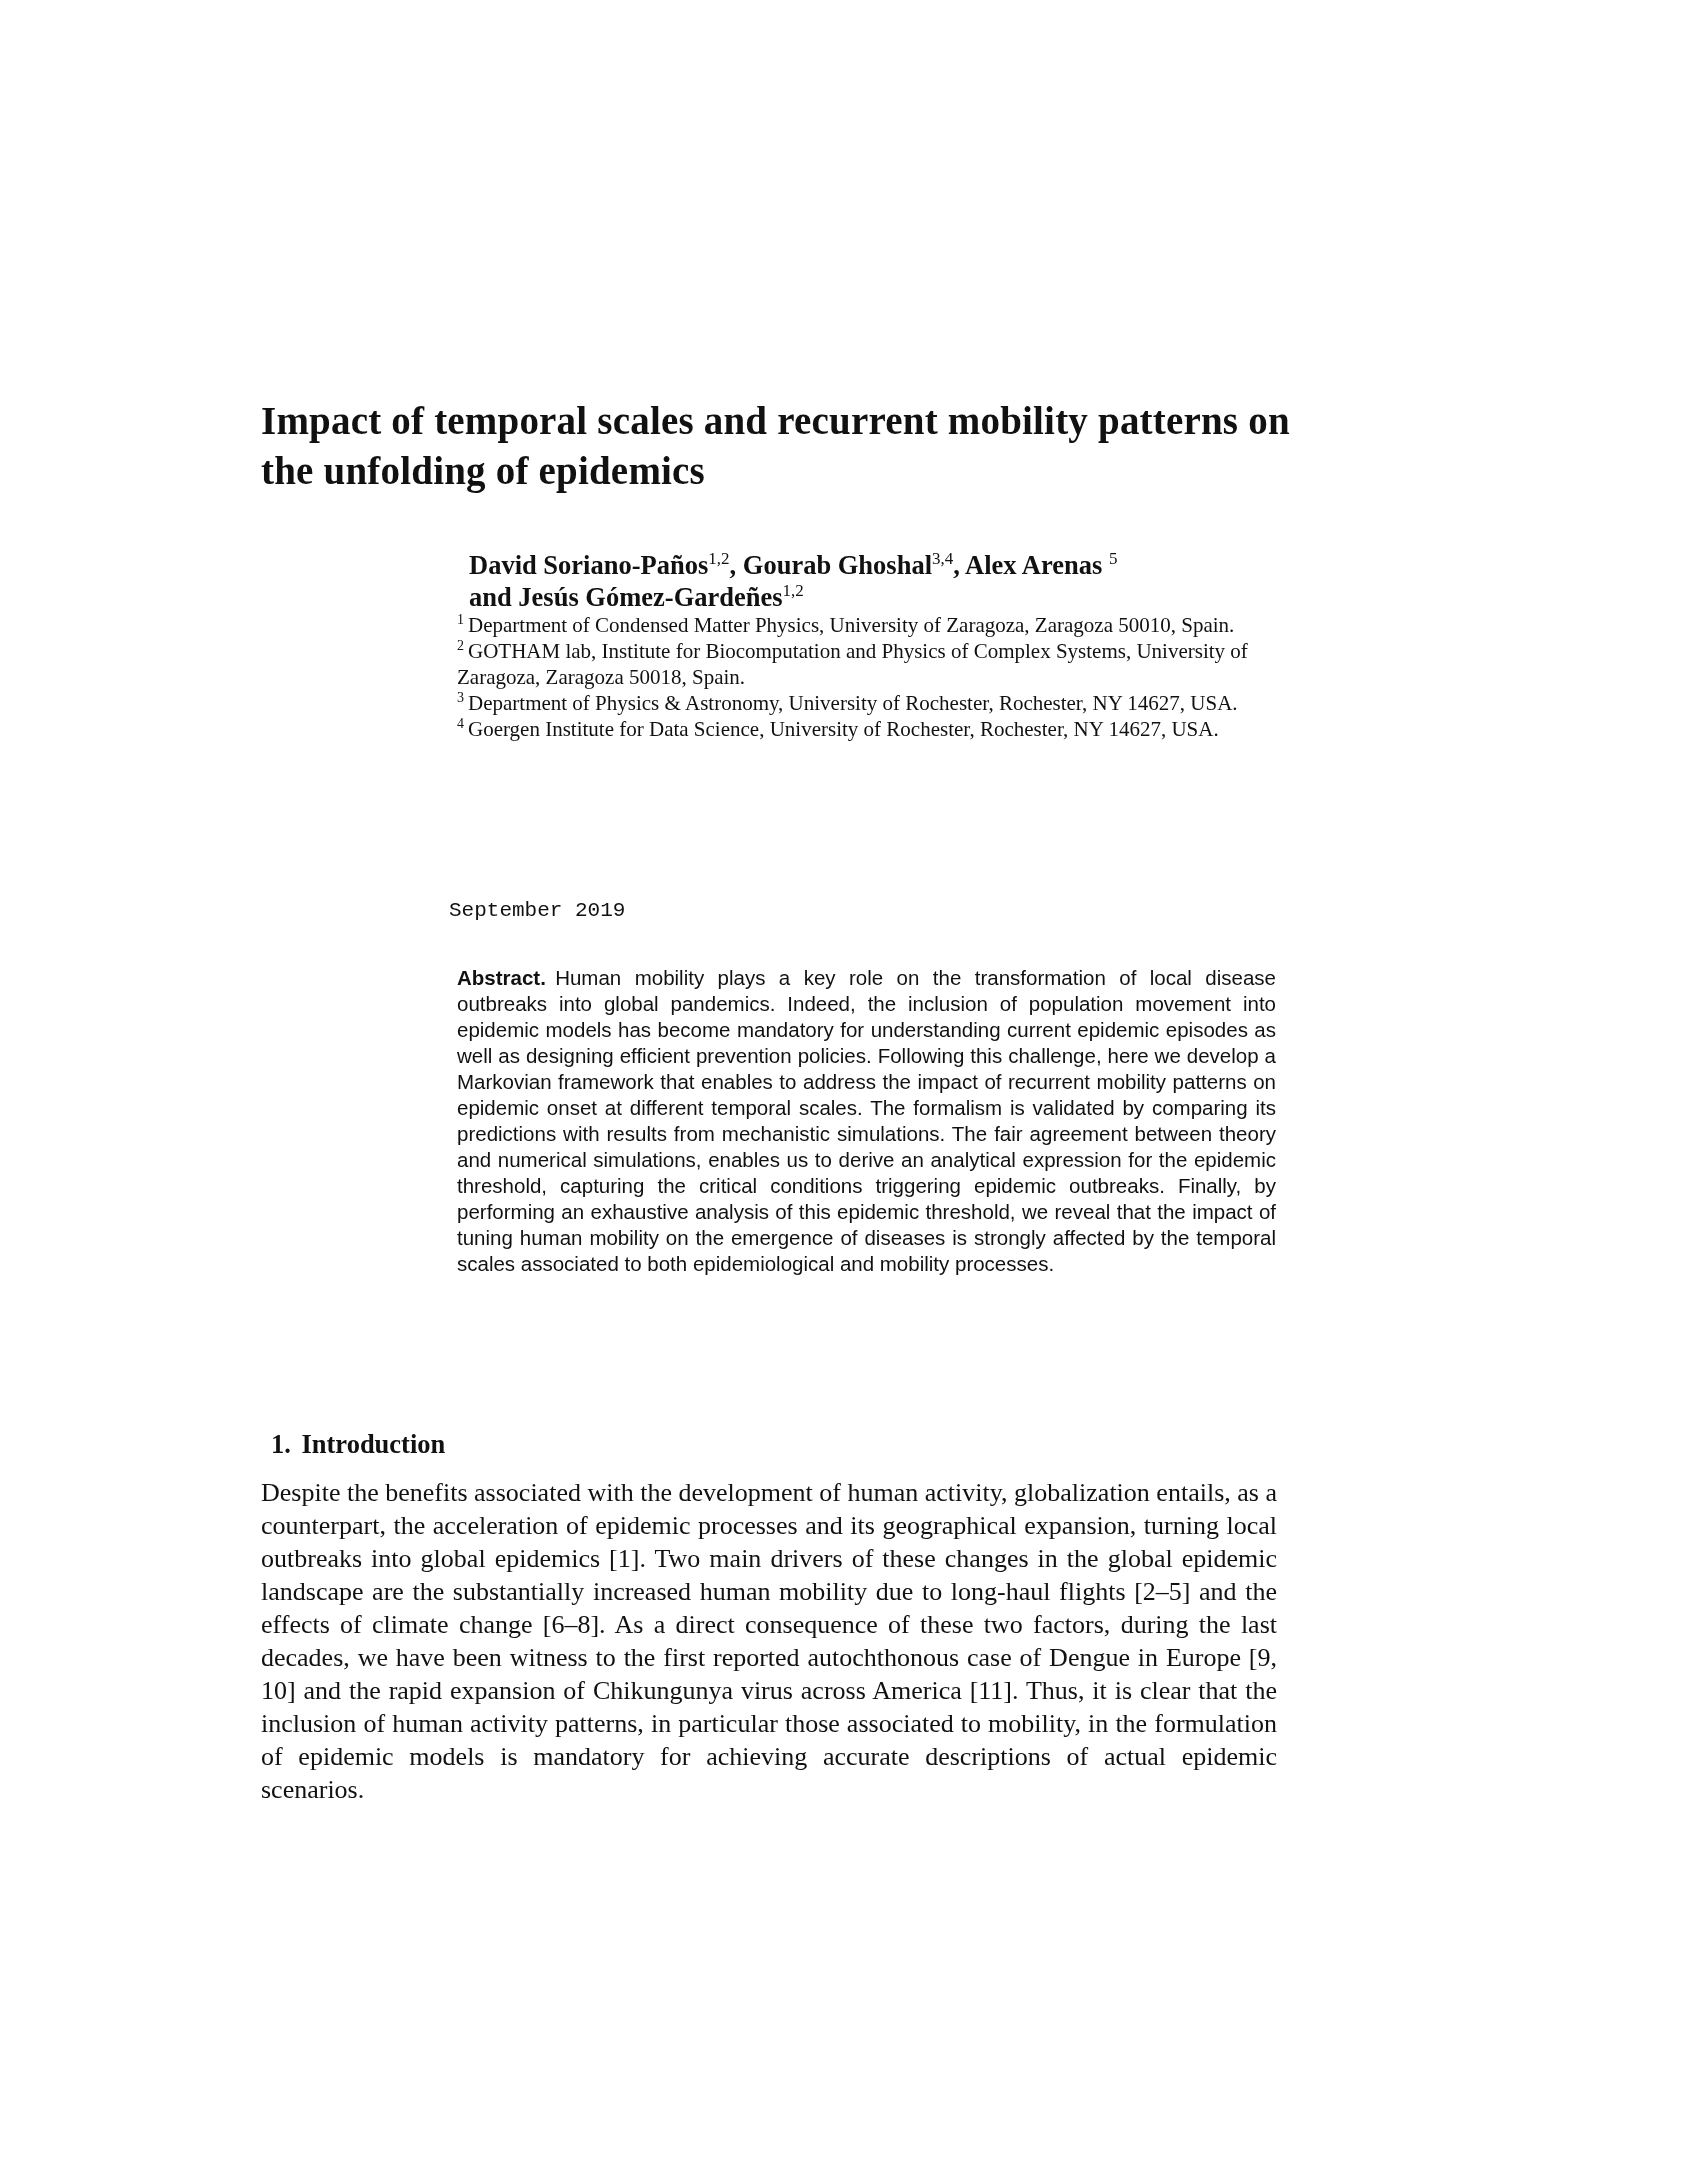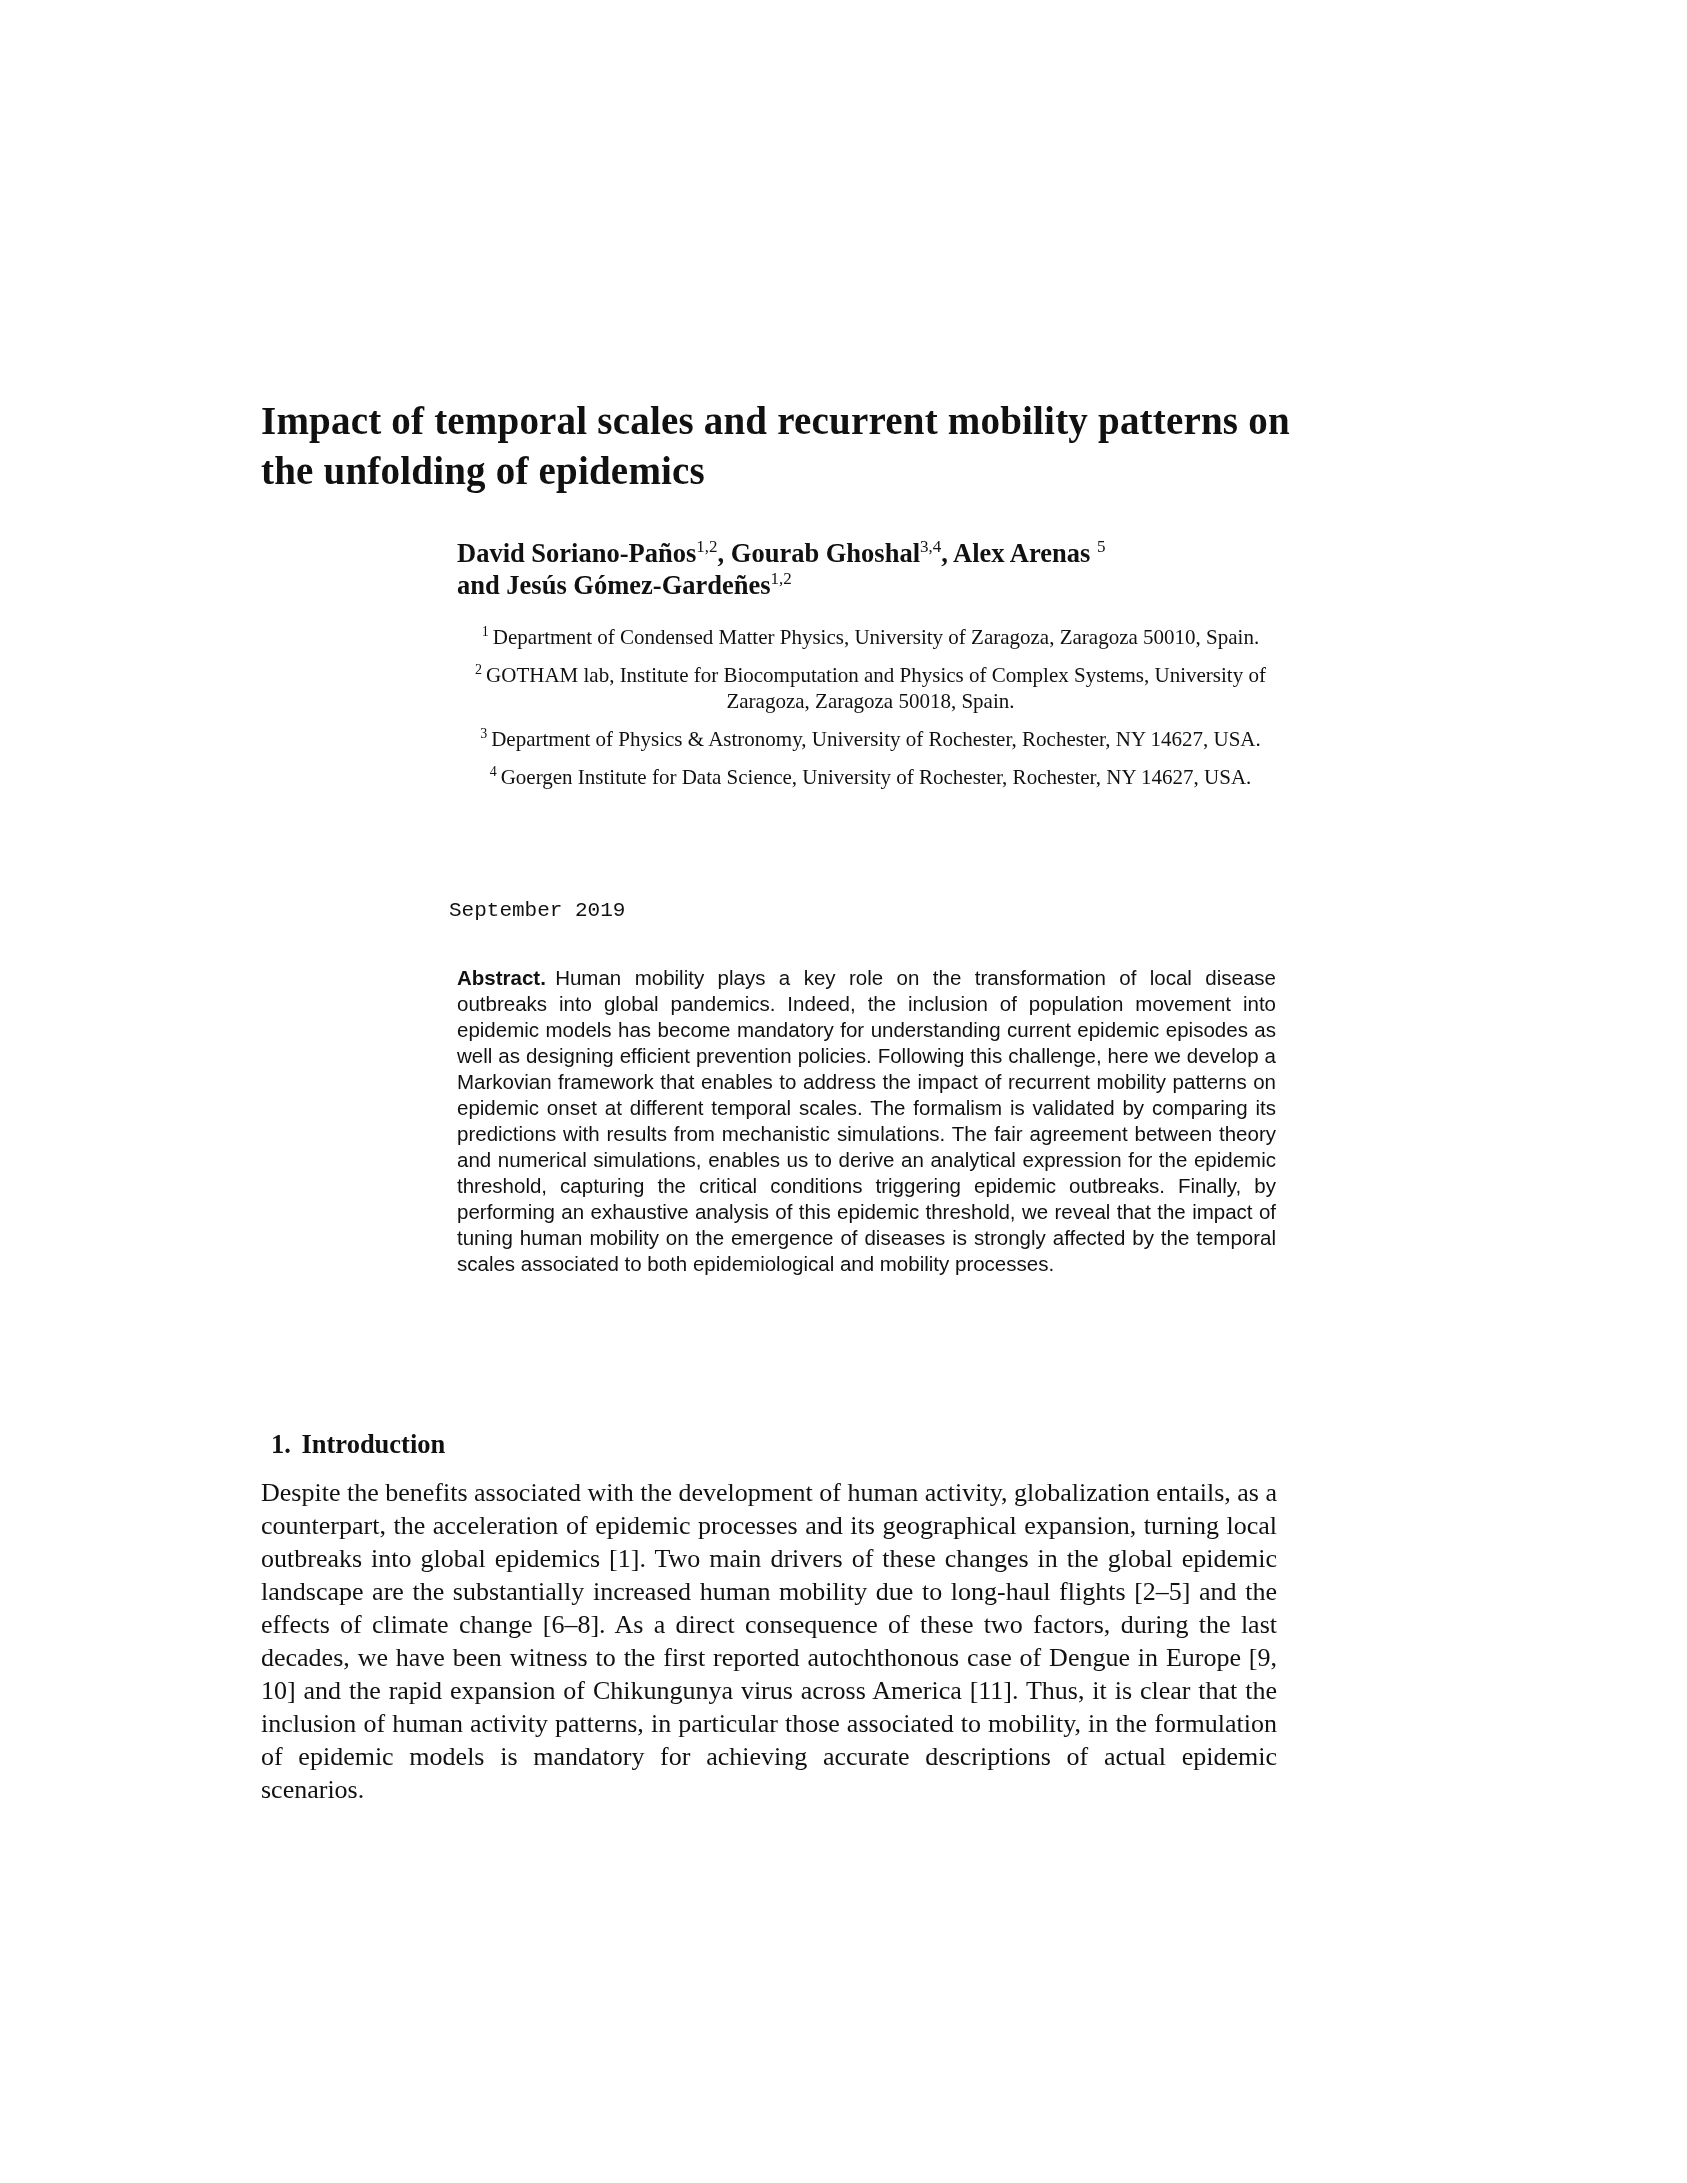--- a/index.html
+++ b/index.html
@@ -35,44 +35,43 @@
     }
     .authors {
       position: absolute;
       left: 457px;
       top: 537px;
       width: 834px;
       font-family: "Liberation Serif", "DejaVu Serif", serif;
       font-weight: bold;
       font-size: 26.5px;
       line-height: 32px;
-      margin: 0;
+      margin: 12px;
     }
     .authors sup {
       font-size: 17px;
       font-weight: normal;
       vertical-align: 10px;
       line-height: 0;
     }
     .affiliations {
       position: absolute;
       left: 457px;
       top: 612px;
       width: 827px;
       font-family: "Liberation Serif", "DejaVu Serif", serif;
       font-size: 21px;
       line-height: 26px;
       margin: 0;
       padding: 0;
       list-style: none;
     }
     .affiliations li {
-      margin: 12px;
+      margin: 0;
       padding: 0;
-      text-align: center;
     }
     .affiliations sup {
       font-size: 14px;
       vertical-align: 8px;
       line-height: 0;
       margin-right: 4px;
     }
     .date {
       position: absolute;
       left: 449px;

